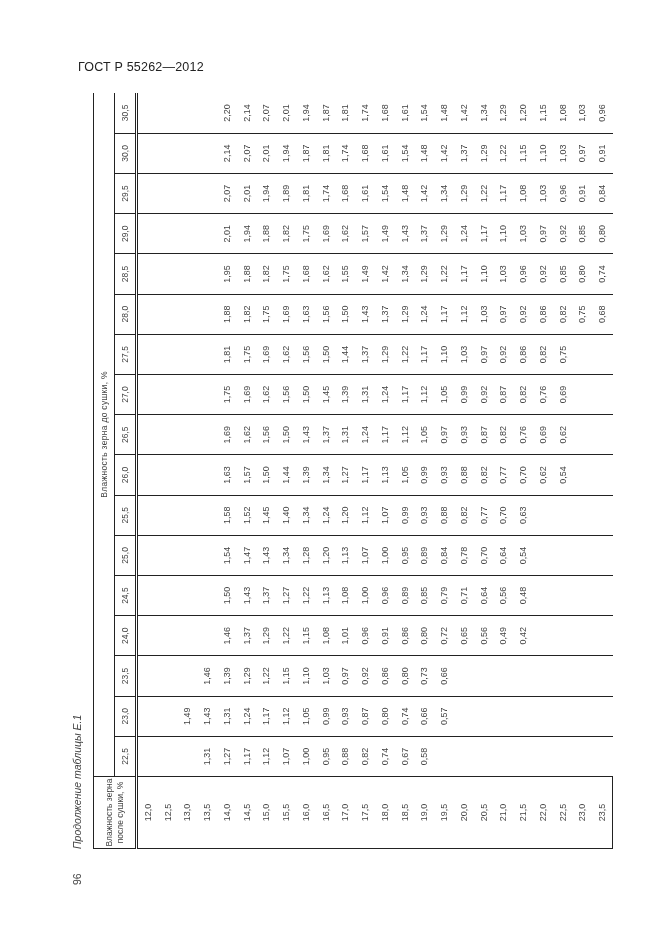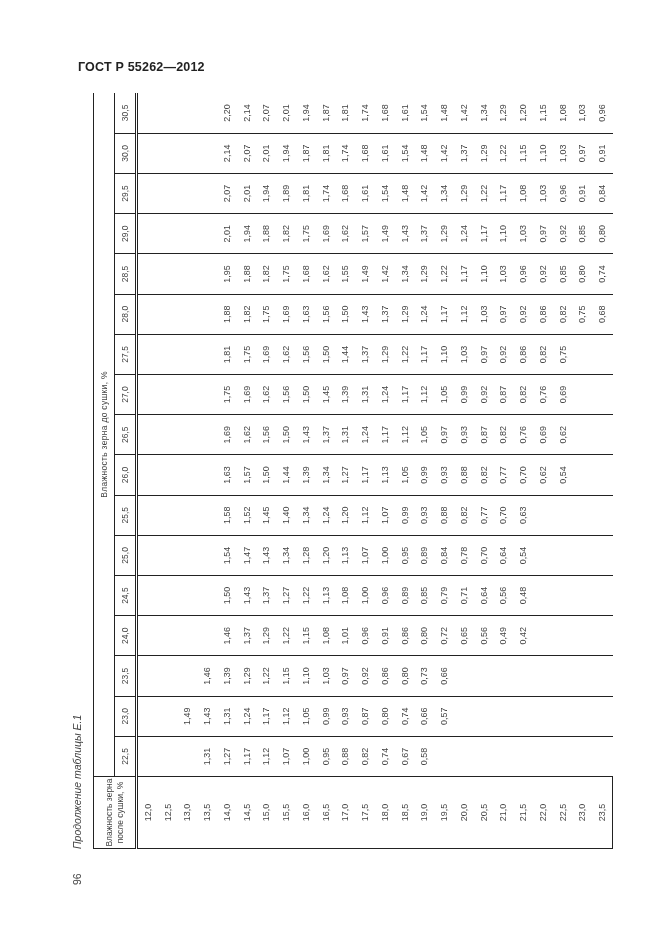--- a/index.html
+++ b/index.html
@@ -1,18 +1,18 @@
 <!DOCTYPE html>
 <html><head>
 <meta charset="utf-8">
 <style>
   html, body { margin:0; padding:0; }
   body { width:661px; height:935px; background:#ffffff; position:relative; overflow:hidden;
          font-family:"Liberation Sans", sans-serif; color:#333; }
-  .doc-header { position:absolute; left:78px; top:60px; font-size:12.5px; font-weight:bold; color:#222; letter-spacing:0.2px; }
+  .doc-header { position:absolute; left:78px; top:60px; font-size:12.5px; font-weight:normal; color:#222; letter-spacing:0.2px; }
   
   .rot { position:absolute; left:93px; top:849px; width:756px; height:520px;
          transform-origin:0 0; transform:rotate(-90deg); }
   .caption { position:absolute; left:0; top:-22px; font-size:10.5px; font-style:italic; color:#444; }
   .page-num { position:absolute; left:-36px; top:-22px; font-size:10.5px; color:#444; }
   table { border-collapse:collapse; table-layout:fixed; width:756px; font-size:9px; color:#444; }
   td, th { padding:0; text-align:center; font-weight:normal; }
   .h1 th { height:20px; border-top:1px solid #222; }
   .h2 th { height:20px; border-bottom:3px double #222; }
   .rowhead { border-left:1px solid #222; border-right:1px solid #222; border-top:1px solid #222; border-bottom:3px double #222;

